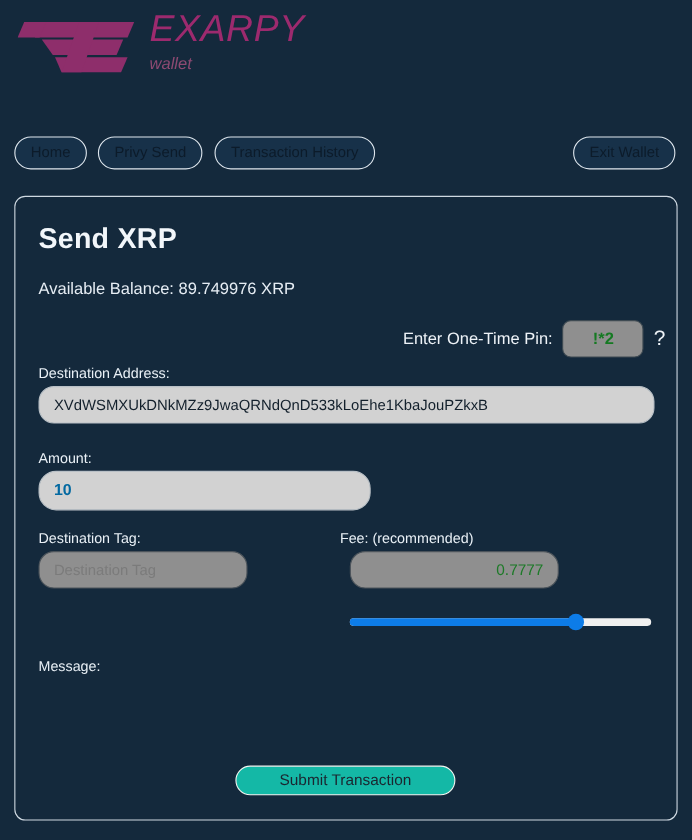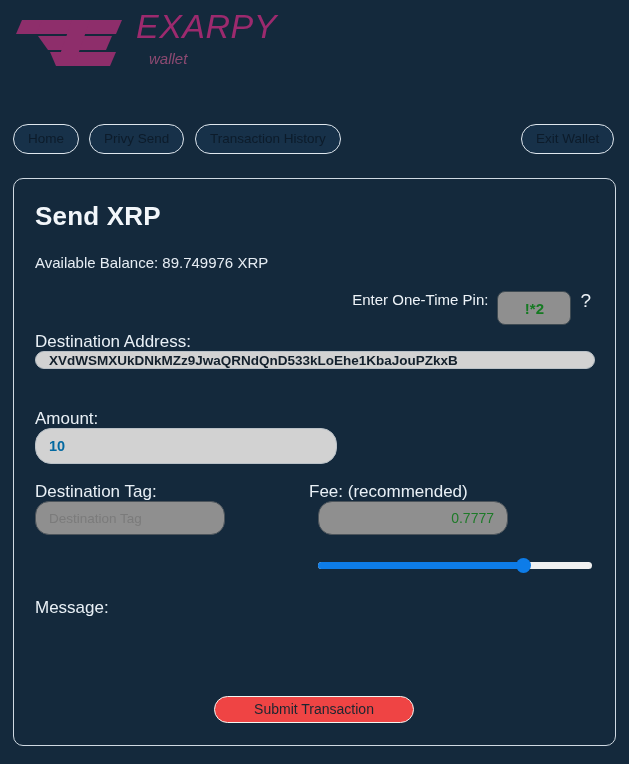--- a/index.html
+++ b/index.html
@@ -43,21 +43,21 @@
     color: #9c2a6e;
     letter-spacing: 0.5px;
     line-height: 40px;
   }
   .brand-sub {
     font-size: 15px;
     font-style: italic;
     color: #8d4a72;
     line-height: 18px;
     margin-top: 4px;
-    margin-left: 13px;
+    margin-left: 0;
   }
 
   
   .navbar {
     position: absolute;
     left: 0;
     top: 124px;
     width: 629px;
     height: 32px;
   }
@@ -108,24 +108,24 @@
     position: absolute;
     left: 21px;
     top: 75px;
     font-size: 15px;
     color: #e6edf4;
   }
 
   
   .otp-row {
     position: absolute;
-    right: 24px;
+    right: 10px;
     top: 112px;
     display: flex;
-    align-items: flex-start;
+    align-items: center;
     gap: 9px;
   }
   .otp-label {
     font-size: 15px;
     color: #eef3f8;
   }
   .otp-input {
     width: 74px;
     height: 34px;
     box-sizing: border-box;
@@ -142,42 +142,41 @@
   .otp-help {
     font-size: 19px;
     color: #eef3f8;
     cursor: pointer;
     line-height: 19px;
   }
 
   
   .field-label {
     position: absolute;
-    font-size: 17px;
+    font-size: 13px;
     color: #e9f0f6;
   }
   .txt-input {
     position: absolute;
     box-sizing: border-box;
     border: 1px solid #b9c0c6;
     border-radius: 14px;
     background: #d2d2d2;
     color: #13202c;
     font-size: 13.5px;
     font-family: "Liberation Sans", sans-serif;
     padding: 0 13px;
     outline: none;
   }
 
   #label-dest { left: 21px; top: 153px; }
   #input-dest {
     left: 21px; top: 172px;
-    width: 560px; height: 18px;
+    width: 560px; height: 34px;
     font-size: 13.5px;
-    font-weight: bold;
   }
 
   #label-amount { left: 21px; top: 230px; }
   #input-amount {
     left: 21px; top: 249px;
     width: 302px; height: 36px;
     color: #0369a1;
     font-weight: bold;
     font-size: 14.5px;
     border-radius: 16px;
@@ -254,21 +253,21 @@
   
   .submit-btn {
     position: absolute;
     left: 200px;
     top: 517px;
     width: 200px;
     height: 27px;
     box-sizing: border-box;
     border: 1px solid #f4f6f2;
     border-radius: 14px;
-    background: #ef4444;
+    background: #14b8a6;
     color: #1b2630;
     font-size: 14px;
     font-family: "Liberation Sans", sans-serif;
     cursor: pointer;
     text-align: center;
     line-height: 25px;
     padding: 0;
   }
 </style>
 </head>

